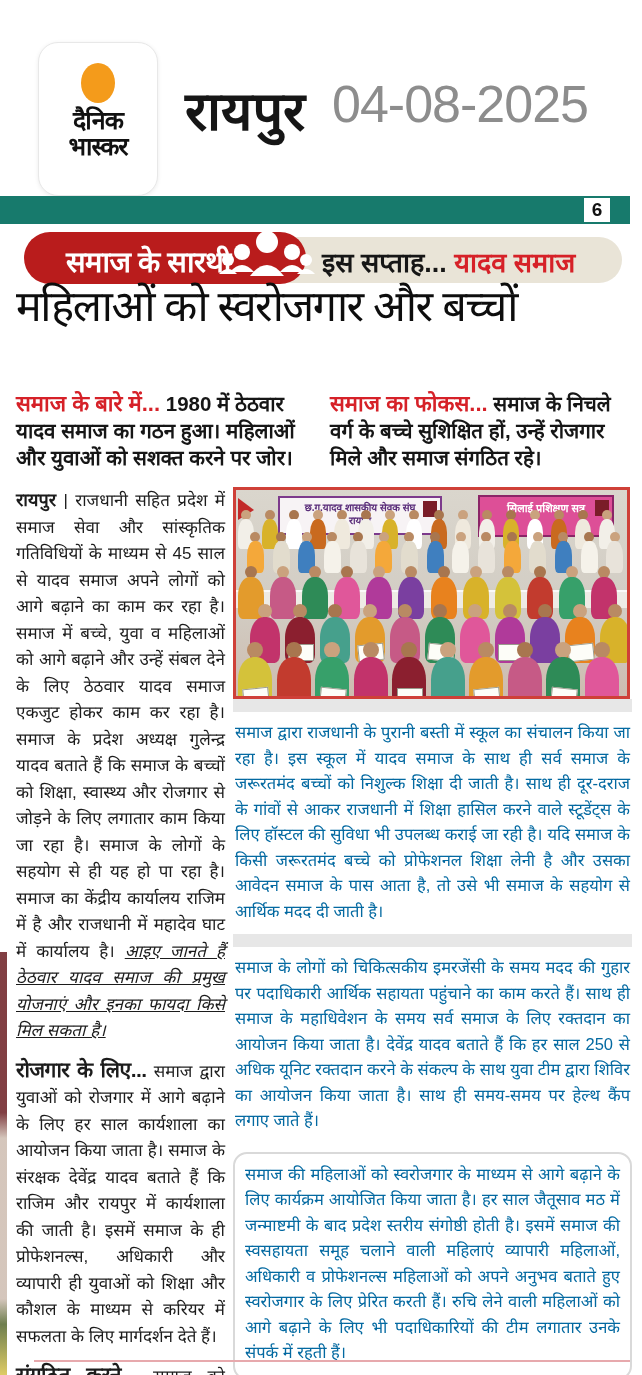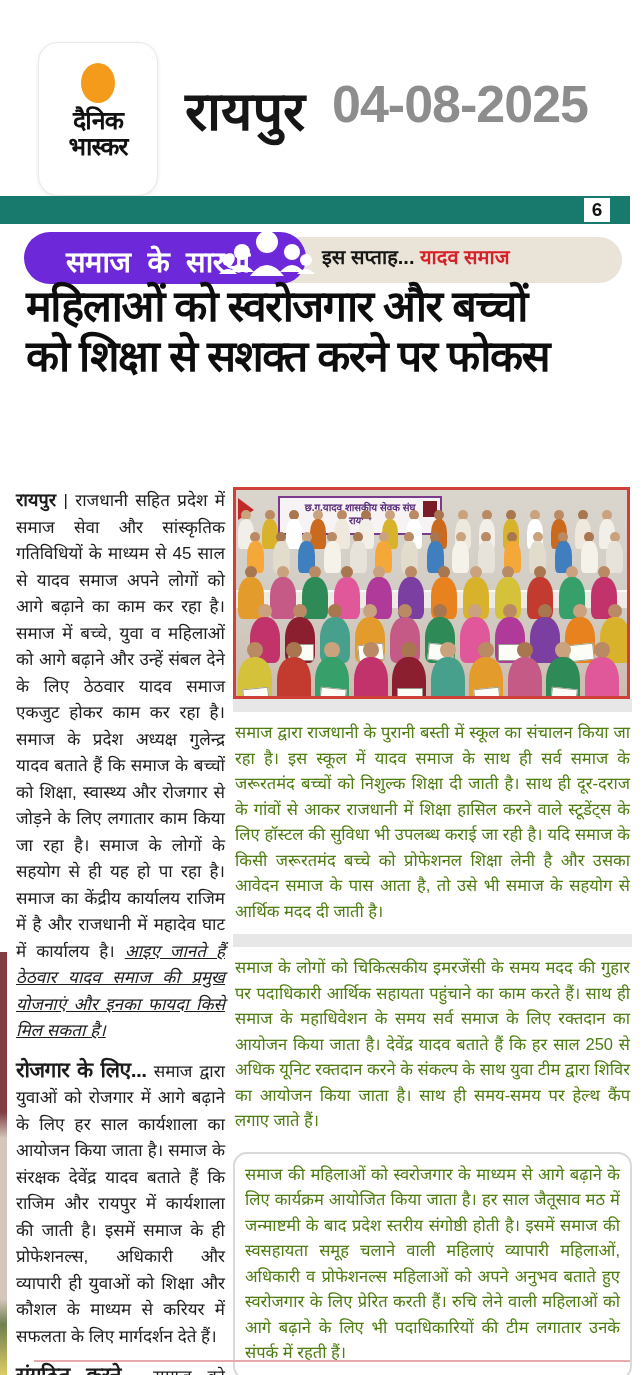--- a/index.html
+++ b/index.html
@@ -8,43 +8,43 @@
 
   
   .logo-card{position:absolute;left:38px;top:42px;width:118px;height:152px;background:#fff;
              border:1px solid #e8e8e8;border-radius:20px;box-shadow:0 1px 4px rgba(0,0,0,.08);
              text-align:center;}
   .logo-sun{position:absolute;left:50%;top:20px;transform:translateX(-50%);width:34px;height:40px;
             background:#f49b1b;border-radius:50%;}
   .logo-text{position:absolute;left:0;right:0;top:64px;font-weight:bold;color:#111;
              font-size:25px;line-height:26px;letter-spacing:-1px;}
   .hdr-city{position:absolute;left:185px;top:72px;font-size:54px;font-weight:bold;color:#161616;}
-  .hdr-date{position:absolute;left:332px;top:74px;font-size:52px;font-weight:bold;color:#8d8d8d;
+  .hdr-date{position:absolute;left:332px;top:74px;font-size:52px;font-weight:normal;color:#8d8d8d;
             letter-spacing:-1px;}
 
   
   .teal-bar{position:absolute;left:0;top:196px;width:630px;height:28px;background:#177a6c;}
   .page-num-box{position:absolute;left:584px;top:198px;width:26px;height:24px;background:#fff;
                 display:flex;align-items:center;justify-content:center;font-weight:bold;
                 font-size:19px;color:#111;}
 
   
   .beige-bar{position:absolute;left:30px;top:237px;width:592px;height:46px;background:#e9e4d7;
              border-radius:24px;}
-  .red-pill{position:absolute;left:24px;top:232px;width:282px;height:52px;background:#6d28d9;
-            border-radius:28px;font-family:Liberation Mono, monospace;}
+  .red-pill{position:absolute;left:24px;top:232px;width:282px;height:52px;background:#b91c1c;
+            border-radius:28px;}
   .red-pill-label{position:absolute;left:42px;top:9px;color:#fff;font-weight:bold;font-size:29px;
                   letter-spacing:-.5px;}
   .pill-people{position:absolute;left:188px;top:-12px;width:110px;height:68px;}
-  .week-label{position:absolute;left:322px;top:243px;font-size:20px;font-weight:bold;color:#161616;}
+  .week-label{position:absolute;left:322px;top:243px;font-size:27px;font-weight:bold;color:#161616;}
   .week-value{color:#d62128;}
 
   
-  .headline{position:absolute;left:16px;top:281px;width:614px;font-weight:700;color:#0d0d0d;
-            font-size:43px;line-height:50px;letter-spacing:-1.5px;margin-left:10px;}
+  .headline{position:absolute;left:16px;top:281px;width:614px;font-weight:400;color:#0d0d0d;
+            font-size:43px;line-height:50px;letter-spacing:-1.5px;}
 
   
   .subhead{position:absolute;top:390px;font-size:20.5px;line-height:27px;font-weight:bold;color:#161616;}
   .subhead .lead{color:#d62128;font-size:22px;}
   .subhead-left{left:16px;width:292px;}
   .subhead-right{left:330px;width:298px;}
 
   
   .left-col{position:absolute;left:16px;top:487px;width:209px;font-size:17px;line-height:26.5px;
             text-align:justify;color:#1c1c1c;}
@@ -53,21 +53,21 @@
   .p-lead{font-weight:bold;font-size:21px;letter-spacing:-.5px;}
   .emphasis{font-style:italic;text-decoration:underline;}
 
   
   .right-col{position:absolute;left:233px;top:487px;width:399px;}
   .gap-band{height:13px;background:#e7e7e7;}
   .gap-white{height:8px;background:#fff;}
   .section{background:#fff;padding:8px 2px 10px 2px;}
   .sec-head{font-weight:bold;font-size:26px;letter-spacing:-.5px;color:#111;margin:0 0 6px 0;}
   .sec-head .lead{color:#d62128;}
-  .sec-body{font-size:16.5px;line-height:25.5px;text-align:justify;color:#4d7c0f;}
+  .sec-body{font-size:16.5px;line-height:25.5px;text-align:justify;color:#0369a1;}
   .card{border:2px solid #d9d9d9;border-radius:14px;padding:8px 10px 12px 10px;}
 
   
   .photo{position:relative;width:391px;height:206px;border:3px solid #cf4038;overflow:hidden;
          background:linear-gradient(#dad6cd 0%,#d2cdc4 55%,#cdbcb0 100%);}
   .banner{position:absolute;font-weight:bold;text-align:center;}
   .banner-left{left:42px;top:6px;width:160px;height:32px;background:#f7f3f5;border:2px solid #7c3a8c;
                color:#5a2d7a;font-size:10px;line-height:13px;padding-top:3px;}
   .banner-right{left:242px;top:5px;width:132px;height:34px;background:#dd4f97;border:2px solid #8b2567;
                 color:#fff;font-size:11px;line-height:15px;padding-top:4px;}
@@ -120,23 +120,28 @@
         <path d="M38 56 q17 -22 34 0 z" fill="#fff"></path>
     </svg>
   </div>
   <div class="week-label">
     <span>इस सप्ताह...</span>
     <span class="week-value">यादव समाज</span>
   </div>
 
   <div class="headline">
     <div>महिलाओं को स्वरोजगार और बच्चों</div>
-    <div>को शिक्षा से सशक्त करने पर फोकस</div>
-  </div>
-
+  </div>
+
+  <div class="subhead subhead-left">
+    <span class="lead">समाज के बारे में...</span><span> 1980 में ठेठवार यादव समाज का गठन हुआ। महिलाओं और युवाओं को सशक्त करने पर जोर।</span>
+  </div>
+  <div class="subhead subhead-right">
+    <span class="lead">समाज का फोकस...</span><span> समाज के निचले वर्ग के बच्चे सुशिक्षित हों, उन्हें रोजगार मिले और समाज संगठित रहे।</span>
+  </div>
 
   <div class="left-col">
     <p>
       <span class="dateline">रायपुर</span><span> | </span><span>राजधानी सहित प्रदेश में समाज सेवा और सांस्कृतिक गतिविधियों के माध्यम से 45 साल से यादव समाज अपने लोगों को आगे बढ़ाने का काम कर रहा है। समाज में बच्चे, युवा व महिलाओं को आगे बढ़ाने और उन्हें संबल देने के लिए ठेठवार यादव समाज एकजुट होकर काम कर रहा है। समाज के प्रदेश अध्यक्ष गुलेन्द्र यादव बताते हैं कि समाज के बच्चों को शिक्षा, स्वास्थ्य और रोजगार से जोड़ने के लिए लगातार काम किया जा रहा है। समाज के लोगों के सहयोग से ही यह हो पा रहा है। समाज का केंद्रीय कार्यालय राजिम में है और राजधानी में महादेव घाट में कार्यालय है। </span><span class="emphasis">आइए जानते हैं ठेठवार यादव समाज की प्रमुख योजनाएं और इनका फायदा किसे मिल सकता है।</span>
     </p>
     <p>
       <span class="p-lead">रोजगार के लिए...</span><span> समाज द्वारा युवाओं को रोजगार में आगे बढ़ाने के लिए हर साल कार्यशाला का आयोजन किया जाता है। समाज के संरक्षक देवेंद्र यादव बताते हैं कि राजिम और रायपुर में कार्यशाला की जाती है। इसमें समाज के ही प्रोफेशनल्स, अधिकारी और व्यापारी ही युवाओं को शिक्षा और कौशल के माध्यम से करियर में सफलता के लिए मार्गदर्शन देते हैं।</span>
     </p>
     <p>
       <span class="p-lead">संगठित करने...</span><span> समाज को संगठित बनाए रखने के लिए समाज के पदाधिकारी लगातार गांव-गांव और शहरों का दौरा करते हैं। पदाधिकारी स्थानीय लोगों के सुख-दुख व समस्याओं को जानते हैं और मदद करने की कोशिश करते हैं। विवादों का निपटारा करने के लिए भी पदाधिकारी तत्पर रहते हैं।</span>
@@ -145,20 +150,24 @@
 
   <div class="right-col">
 
     <div class="photo">
       <div class="flag"></div>
       <div class="banner banner-left">
         <div>छ.ग.यादव शासकीय सेवक संघ</div>
         <div>रायपुर</div>
         <div class="banner-chip" style="right:3px"></div>
       </div>
+      <div class="banner banner-right">
+        <div>सिलाई प्रशिक्षण सत्र</div>
+        <div class="banner-chip" style="right:3px"></div>
+      </div>
       <div class="table-strip"></div>
       <div id="crowd">
           <div class="person" style="left: 2px; top: 20px; width: 16px; height: 40px; z-index: 1;">
             <div class="head" style="width: 10px; height: 10px; background: rgb(202, 162, 126);"></div>
             <div class="body" style="top: 9px; height: 30px; background: rgb(242, 239, 232);"></div>
           </div>
           <div class="person" style="left: 26.0625px; top: 20px; width: 16px; height: 40px; z-index: 1;">
             <div class="head" style="width: 10px; height: 10px; background: rgb(185, 138, 99);"></div>
             <div class="body" style="top: 9px; height: 30px; background: rgb(216, 178, 42);"></div>
           </div>

